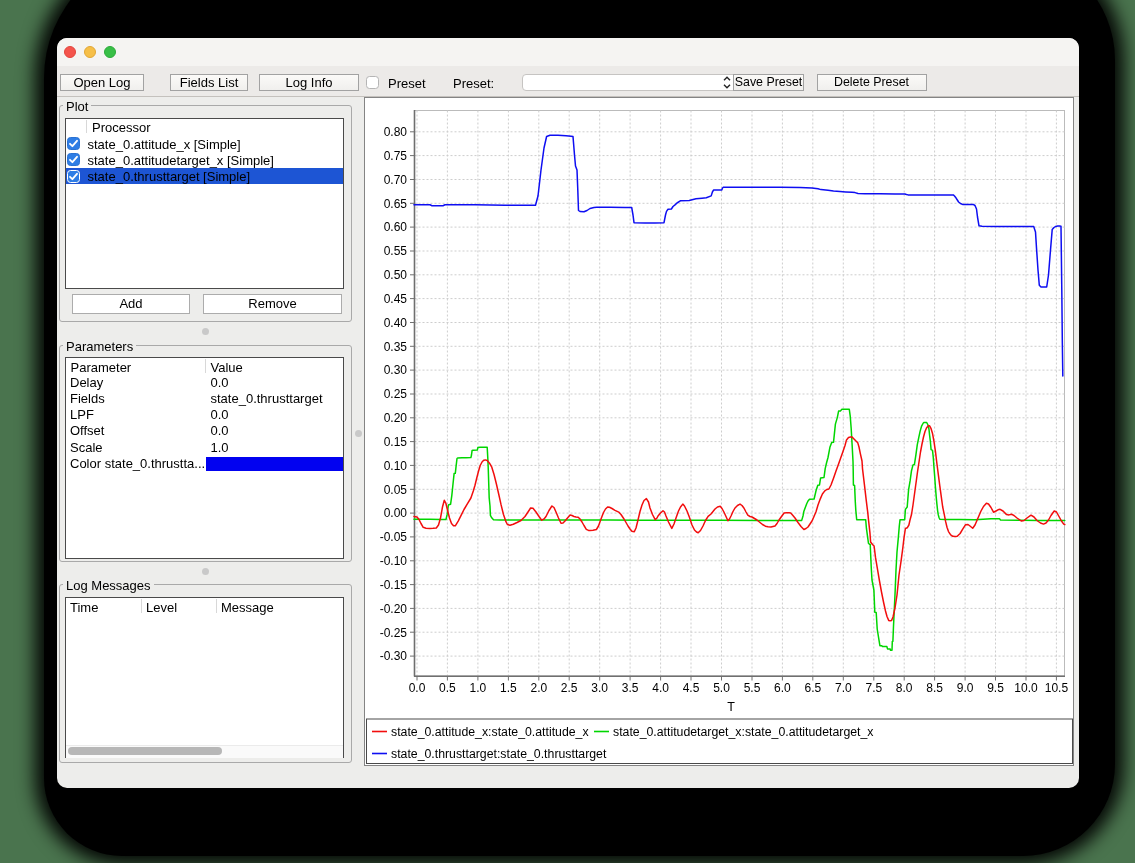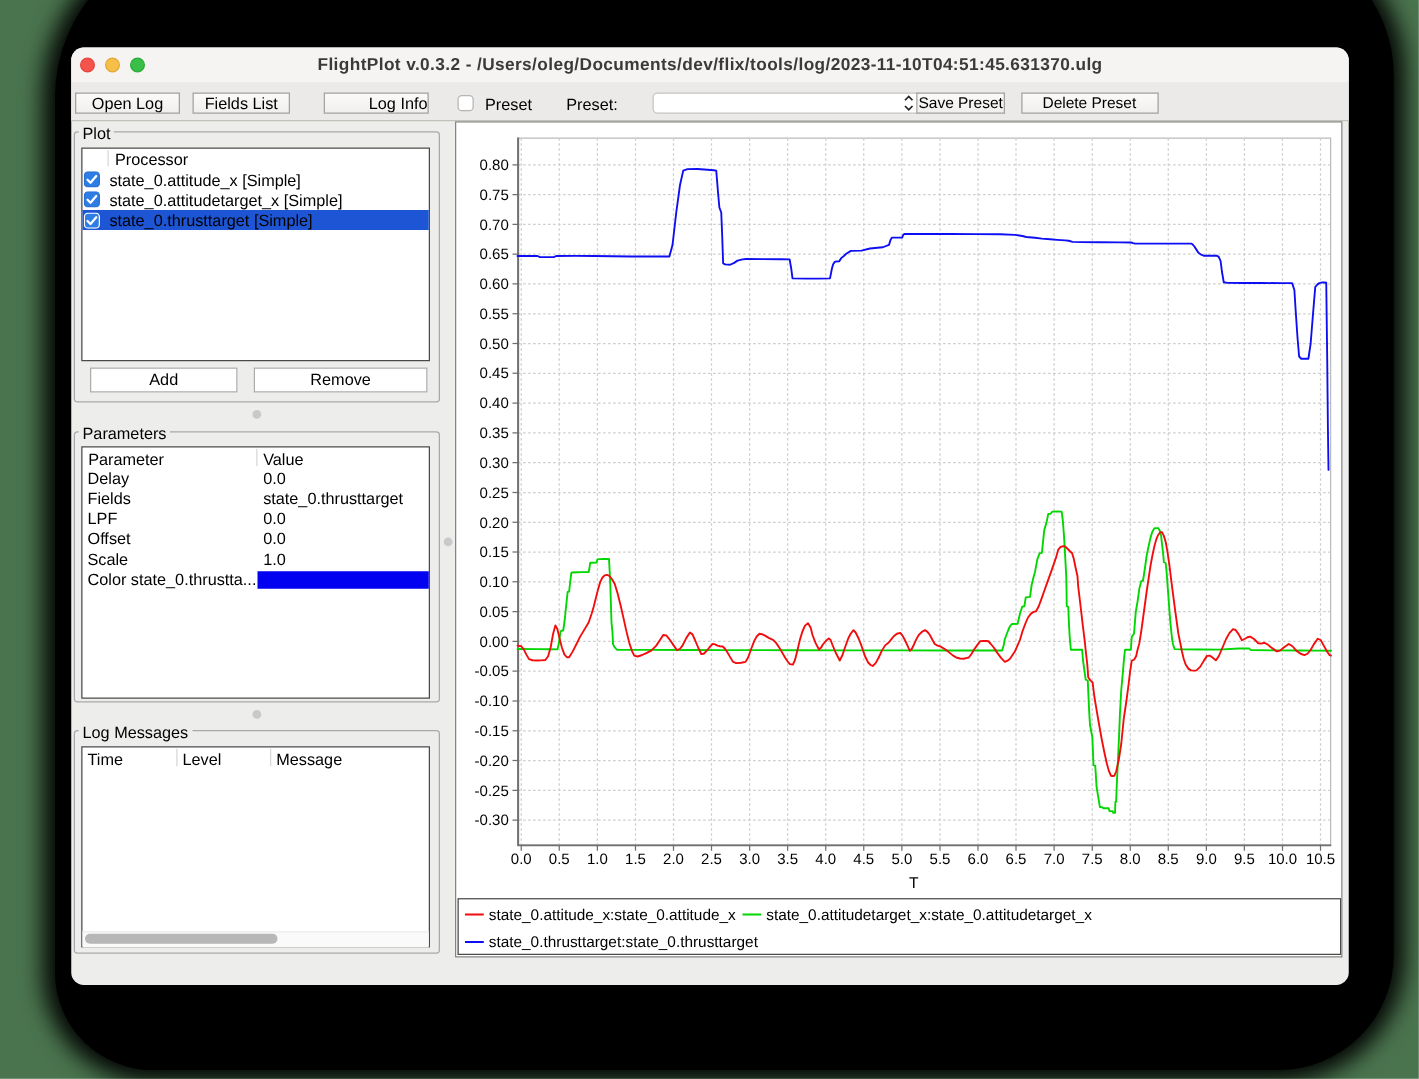--- a/index.html
+++ b/index.html
@@ -34,25 +34,24 @@
 </style></head>
 <body>
 <div id="page">
 <div class="shadow"></div>
 <div class="win"></div>
 <div class="titlebar"></div>
 <div class="toolbar"></div>
 <div class="light" style="left:63.7px;background:#f4544c;border:0.5px solid #e3453c;"></div>
 <div class="light" style="left:83.7px;background:#f6bf48;border:0.5px solid #e2a735;"></div>
 <div class="light" style="left:103.7px;background:#38bf47;border:0.5px solid #2cab3a;"></div>
-<div class="titletext">FlightPlot v.0.3.2 - /Users/oleg/Documents/dev/flix/tools/log/2023-11-10T04:51:45.631370.ulg</div>
 
 <div class="tbtn" style="left:60px;width:84px;">Open Log</div>
-<div class="tbtn" style="left:154px;width:78px;">Fields List</div>
-<div class="tbtn" style="left:259px;width:84px;text-align:right;">Log Info</div>
+<div class="tbtn" style="left:170px;width:78px;">Fields List</div>
+<div class="tbtn" style="left:259px;width:100px;">Log Info</div>
 <div class="abs" style="left:365.5px;top:75.5px;width:13.5px;height:13.5px;background:#fff;border:1px solid #b5b5b5;border-radius:3.5px;"></div>
 <div class="lbl13" style="left:388px;top:76px;">Preset</div>
 <div class="lbl13" style="left:453px;top:76px;">Preset:</div>
 <div class="abs" style="left:521.5px;top:73.5px;width:216px;height:17.5px;background:#fff;border:1px solid #c6c4c2;border-radius:4px;"></div>
 <svg class="abs" style="left:723px;top:76px" width="8" height="13" viewBox="0 0 8 13">
 <path d="M1 4.2 L4 1.2 L7 4.2" fill="none" stroke="#222" stroke-width="1.4"></path>
 <path d="M1 8.8 L4 11.8 L7 8.8" fill="none" stroke="#222" stroke-width="1.4"></path>
     </svg>
 <div class="tbtn" style="left:733px;width:71px;font-size:12.4px;">Save Preset</div>
 <div class="tbtn" style="left:816.5px;width:110px;font-size:12.4px;">Delete Preset</div>

